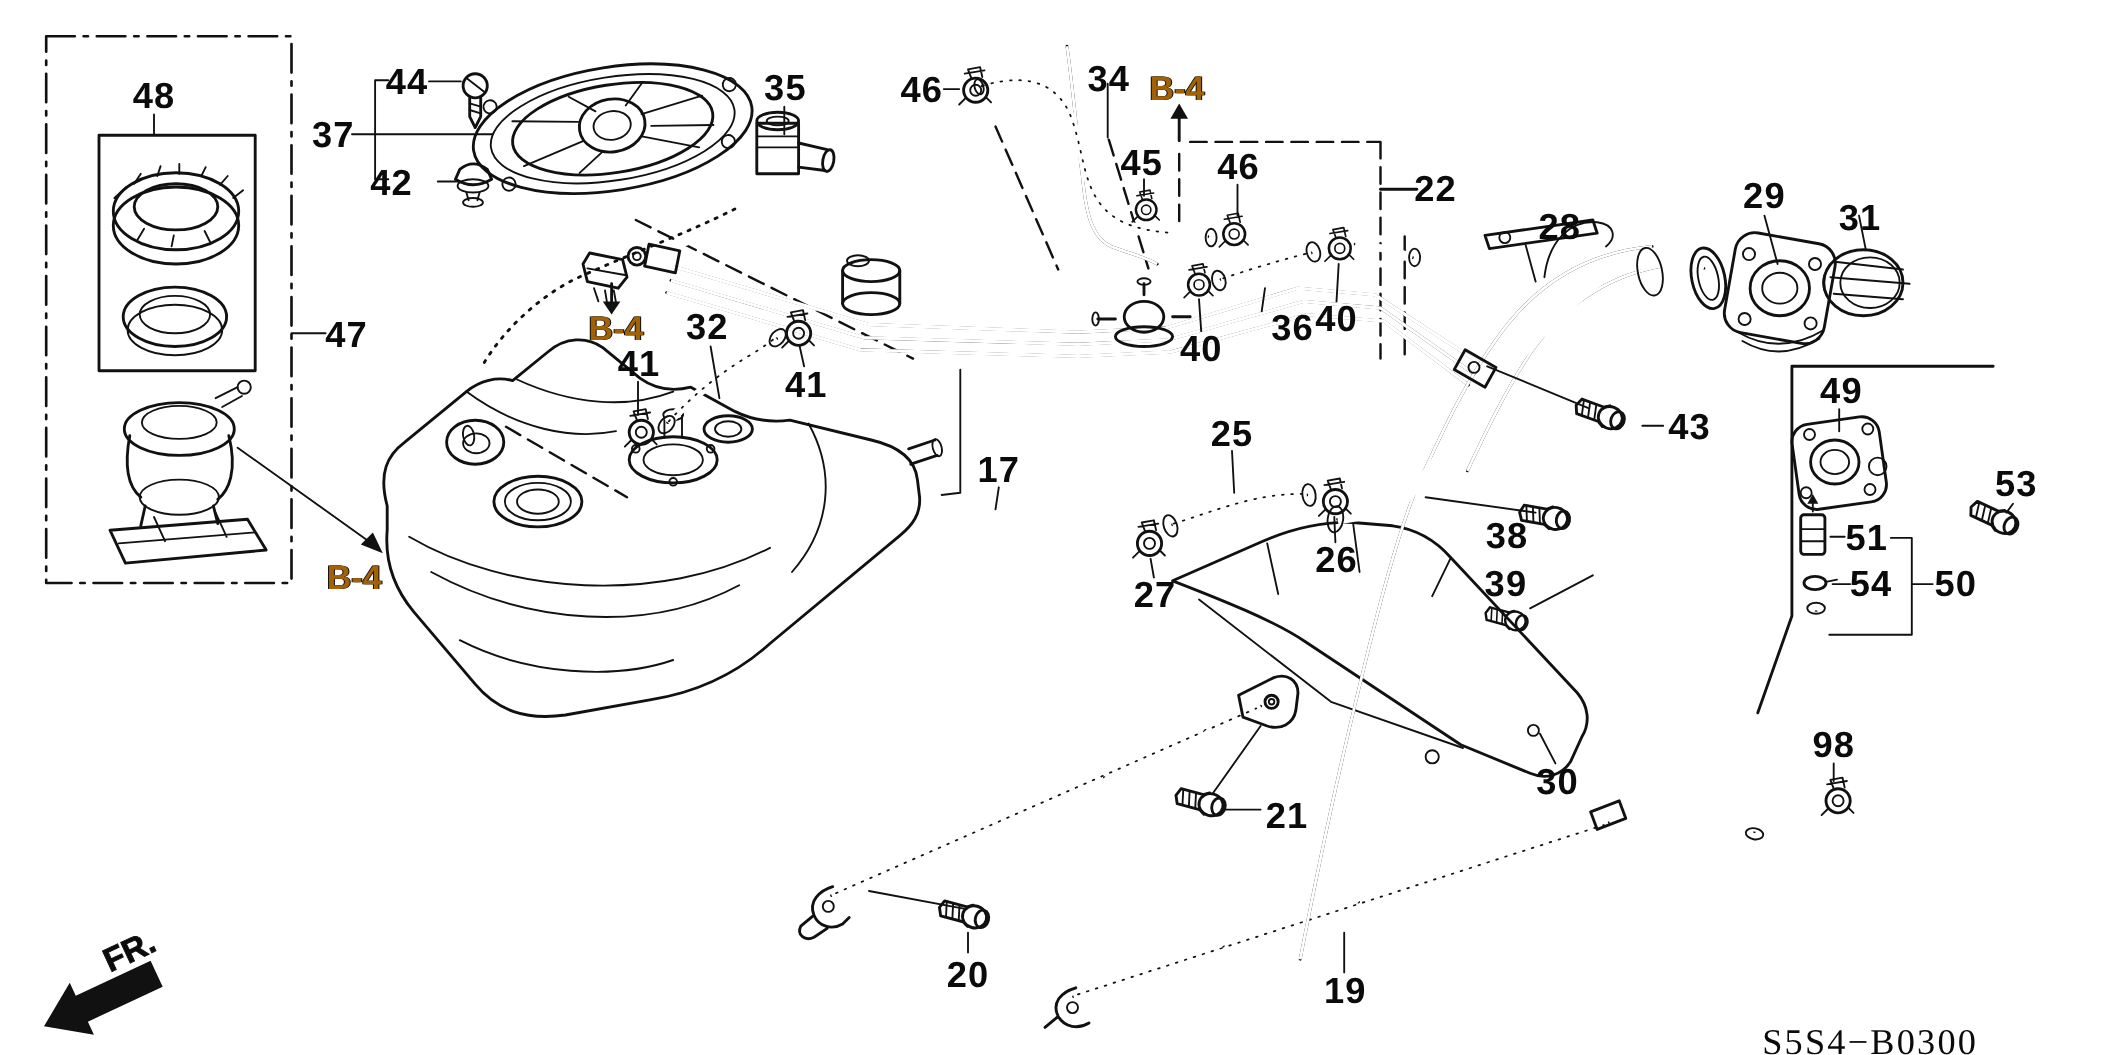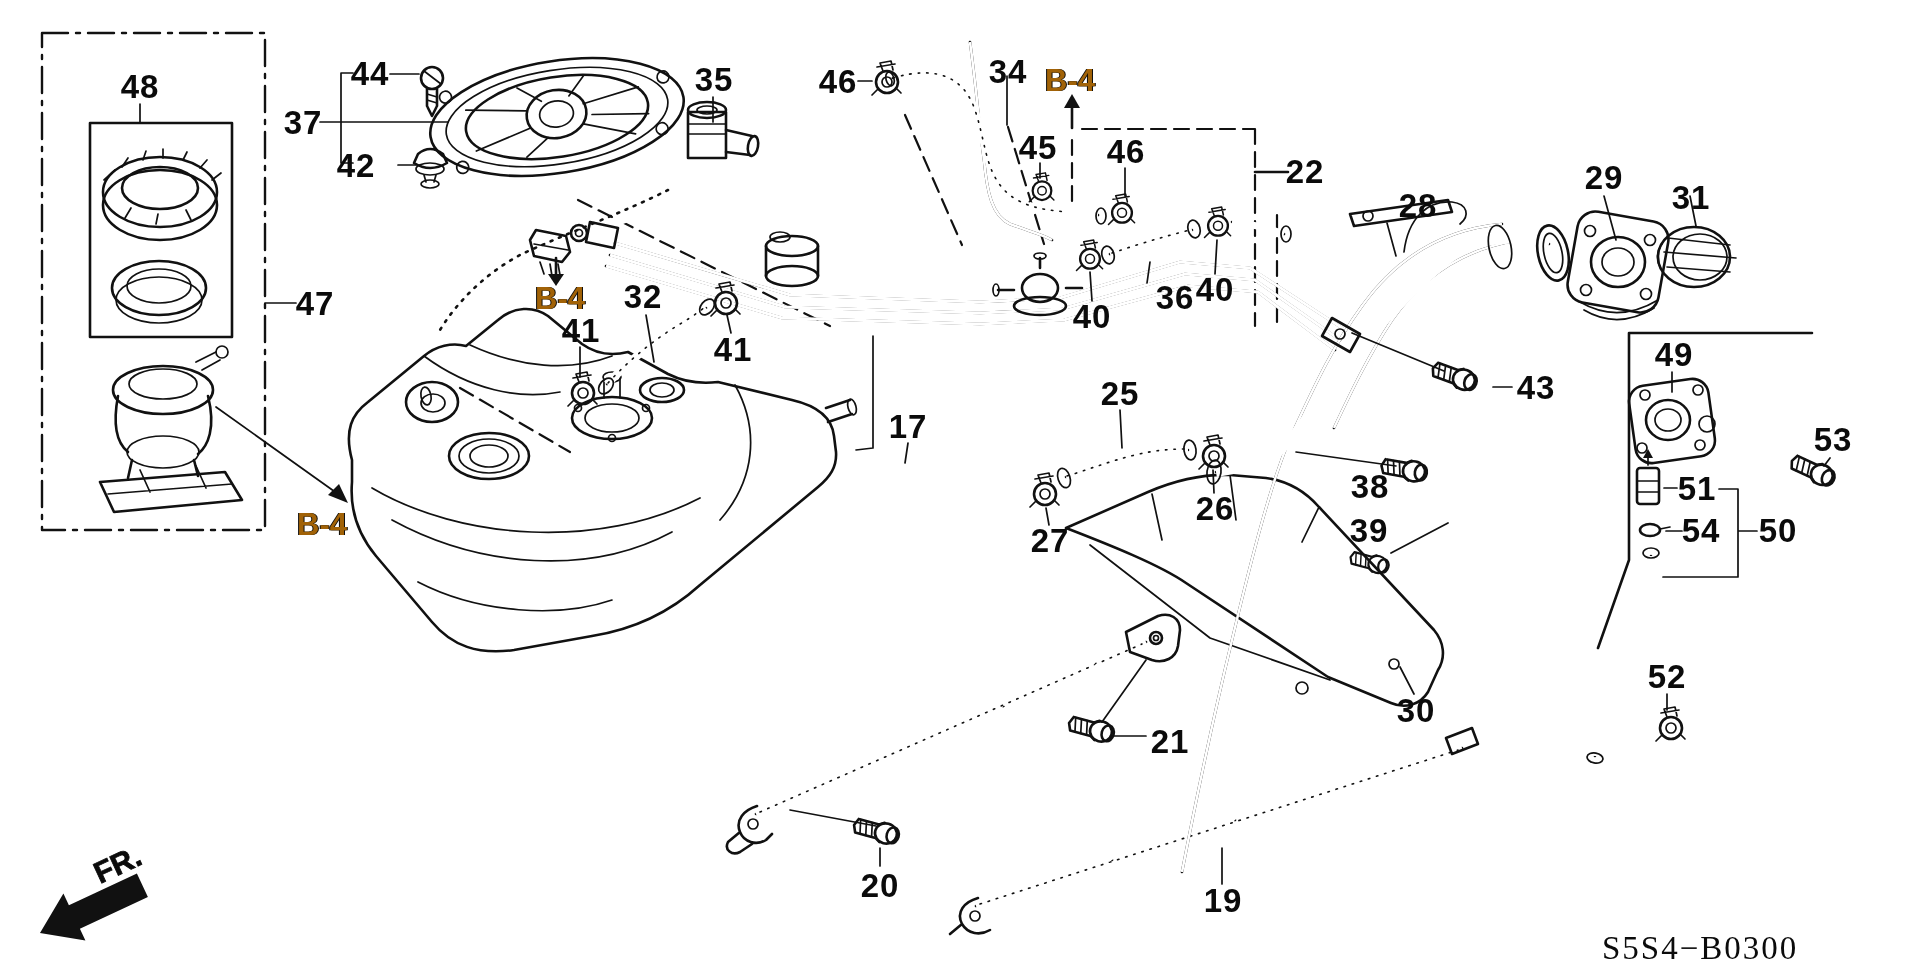--- a/index.html
+++ b/index.html
@@ -378,21 +378,21 @@
       <div class="part-label" style="left: 1050px; top: 541px;">27</div>
       <div class="part-label" style="left: 1536px; top: 388px;">43</div>
       <div class="part-label" style="left: 1370px; top: 487px;">38</div>
       <div class="part-label" style="left: 1369px; top: 531px;">39</div>
       <div class="part-label" style="left: 1416px; top: 711px;">30</div>
       <div class="part-label" style="left: 1674px; top: 355px;">49</div>
       <div class="part-label" style="left: 1833px; top: 440px;">53</div>
       <div class="part-label" style="left: 1697px; top: 489px;">51</div>
       <div class="part-label" style="left: 1701px; top: 531px;">54</div>
       <div class="part-label" style="left: 1778px; top: 531px;">50</div>
-      <div class="part-label" style="left: 1667px; top: 677px;">52</div>
+      <div class="part-label" style="left: 1667px; top: 677px;">98</div>
       <div class="part-label" style="left: 1170px; top: 742px;">21</div>
       <div class="part-label" style="left: 880px; top: 886px;">20</div>
       <div class="part-label" style="left: 1223px; top: 901px;">19</div>
       <div class="section-ref" style="left: 560px; top: 299px;">B-4</div>
       <div class="section-ref" style="left: 1070px; top: 81px;">B-4</div>
       <div class="section-ref" style="left: 322px; top: 525px;">B-4</div>
     </div>
 
   <div class="diagram-code">S5S4−B0300</div>
 </div>

